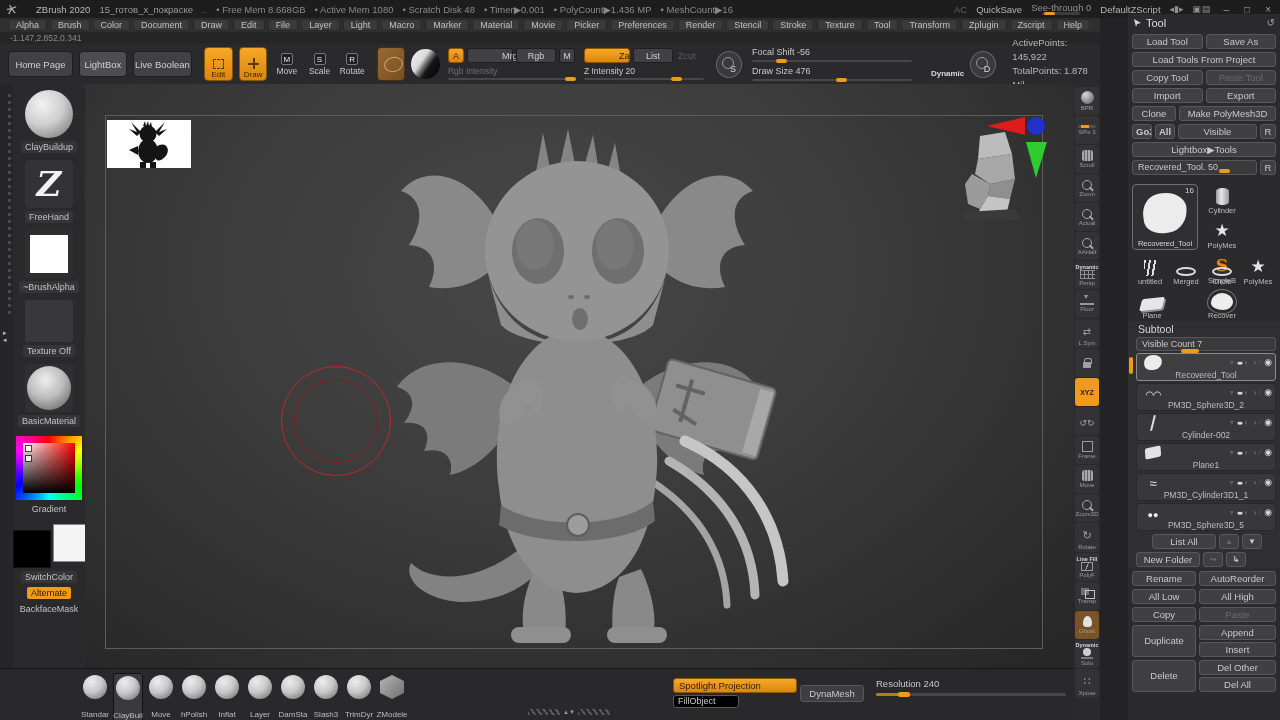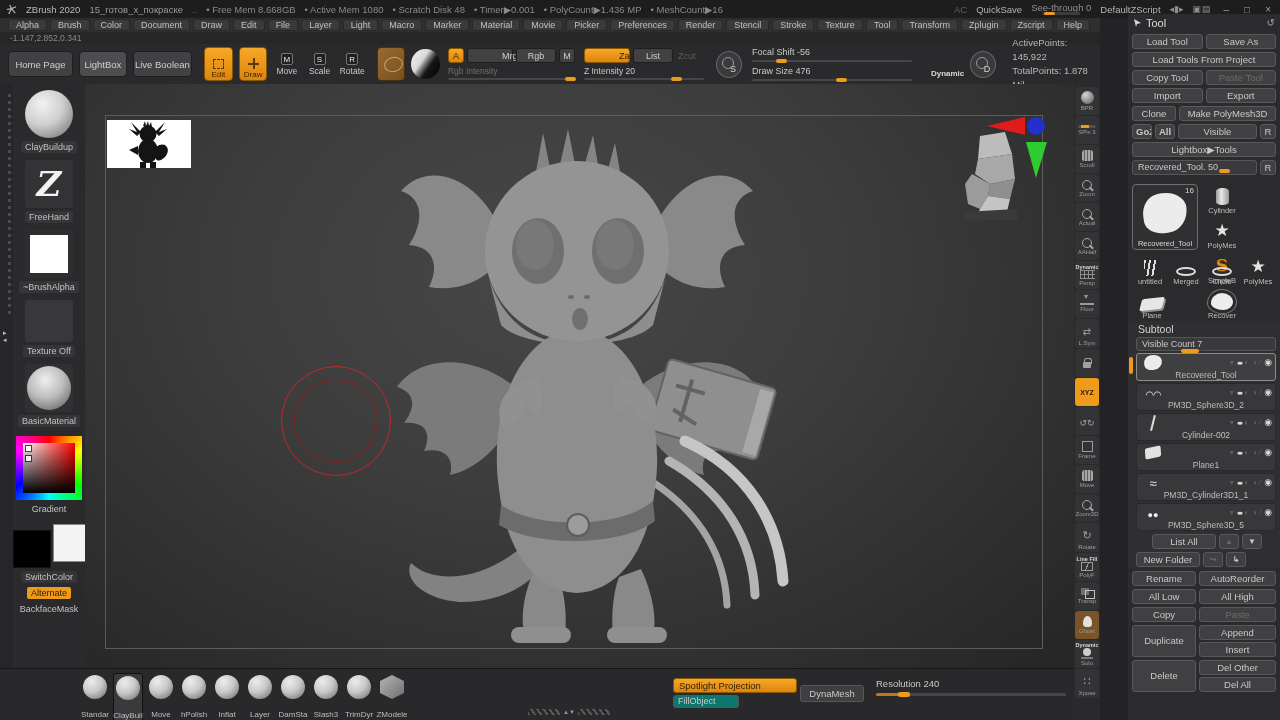--- a/index.html
+++ b/index.html
@@ -3,21 +3,21 @@
 <meta charset="utf-8">
 <style>
   * { margin:0; padding:0; box-sizing:border-box; }
   html,body { width:1280px; height:720px; overflow:hidden; background:#222;
     font-family:"Liberation Sans", sans-serif; }
   .abs { position:absolute; }
 
   
   .titlebar { position:absolute; left:0; top:0; width:1280px; height:18px; background:#1d1d1d;
     display:flex; align-items:center; gap:9px; padding:0 6px; font-size:9.5px; color:#8f8f8f; }
-  .tb-app { color:#b8b8b8; }
+  .tb-app { color:#b8b8b8;margin-left:10px; }
   .tb-doc { color:#9a9a9a; }
   .tb-stat { color:#8a8a8a; white-space:nowrap; }
   .tb-spacer { flex:1; }
   .tb-dim { color:#5f5f5f; }
   .tb-see { display:flex; flex-direction:column; align-items:center; line-height:9px; }
   .tb-see-track { width:38px; height:3px; background:#3c3c3e; border-radius:2px; position:relative; }
   .tb-see-track::after { content:""; position:absolute; left:2px; top:0; width:11px; height:3px;
     background:#ee9a1c; border-radius:2px; }
   .tb-ico { color:#8f8f8f; font-size:9px; letter-spacing:-1px; }
   .tb-win { color:#9f9f9f; font-size:10px; padding:0 3px; }
@@ -257,21 +257,21 @@
   .bbrush.selected { background:#3a3a3c; border:1px solid #111; }
   .bsphere { width:24px; height:24px; border-radius:50%;
     background:radial-gradient(circle at 35% 28%, #ececec 0%, #c9c9c9 45%, #8a8a8a 80%, #646464 100%); }
   .bbrush.cube .bsphere { border-radius:0;
     background:linear-gradient(135deg,#b5b5b5,#6f6f6f);
     clip-path:polygon(50% 0,100% 25%,100% 75%,50% 100%,0 75%,0 25%); }
   .blabel { font-size:8px; color:#bdbdbd; white-space:nowrap; }
   .spotlight { position:absolute; left:673px; top:9px; width:124px; height:15px;
     background:linear-gradient(#f6a827,#dd850d); border:1px solid #8a5800; border-radius:3px;
     color:#2e1d00; font-size:9.5px; line-height:13px; padding-left:5px; }
-  .fillobject { position:absolute; left:673px; top:26px; width:66px; height:13px; background:#0f766e;
+  .fillobject { position:absolute; left:673px; top:26px; width:66px; height:13px; background:#000000;
     border:1px solid #57575a; border-radius:3px; color:#c9c9c9; font-size:9px; line-height:11px; padding-left:4px; }
   .dynamesh { position:absolute; left:800px; top:16px; width:64px; height:17px; background:#3f3f41;
     border:1px solid #57575a; border-radius:3px; color:#c9c9c9; font-size:9.5px; line-height:15px; text-align:center; }
   .res-label { position:absolute; left:876px; top:9px; font-size:9.5px; color:#c9c9c9; }
   .res-track { position:absolute; left:876px; top:24px; width:190px; height:3px; background:#47474a; border-radius:2px; }
   .res-track::after { content:""; position:absolute; left:22px; top:-1px; width:12px; height:5px;
     background:#ee9a1c; border-radius:2px; }
   .res-fill { position:absolute; left:0; top:0; width:24px; height:3px; background:#b97c14; border-radius:2px; }
   .tray-divider { position:absolute; left:528px; top:38px; width:88px; height:9px; display:flex;
     align-items:center; gap:3px; }

